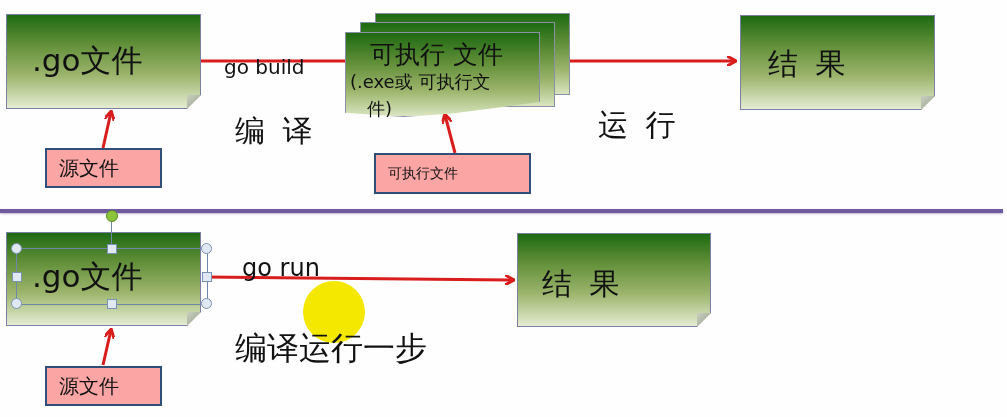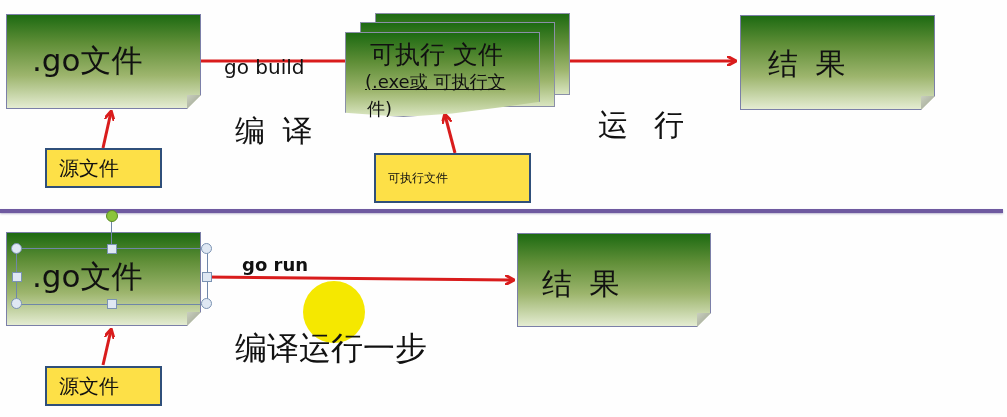--- a/index.html
+++ b/index.html
@@ -7,21 +7,21 @@
          font-family:"DejaVu Sans","Liberation Sans",sans-serif; color:#111; }
   .abs { position:absolute; }
   .note { position:absolute; border:1px solid #7b7fa8; box-sizing:border-box;
           background:linear-gradient(to bottom,#1d6a12 0%,#5f8e37 30%,#9db56d 65%,#e4ecd2 100%);
           box-shadow:1px 2px 2px rgba(80,80,120,0.35);
           clip-path:polygon(0 0,100% 0,100% calc(100% - 14px),calc(100% - 14px) 100%,0 100%); }
   .fold { position:absolute; width:14px; height:14px;
           background:linear-gradient(135deg,#c9cfbe 0%,#9aa08f 100%);
           clip-path:polygon(0 100%,100% 0,0 0); }
   .note-text { position:absolute; color:#111; white-space:nowrap; }
-  .label-box { position:absolute; border:2px solid #2f4f7a; background:#fde047; box-sizing:border-box;
+  .label-box { position:absolute; border:2px solid #2f4f7a; background:#fca5a5; box-sizing:border-box;
                font-size:20px; padding-left:12px; display:flex; align-items:center; }
   .plain { position:absolute; white-space:nowrap;margin-top:35px; }
   .divider { position:absolute; left:0; top:209px; width:1003px; height:4px; background:#6f5aa0;
              box-shadow:0 1px 2px rgba(90,80,140,0.4); }
   .stack { position:absolute; border:1px solid #8a8fa8; box-sizing:border-box;
            background:linear-gradient(to bottom,#1d6a12 0%,#5f8e37 35%,#9db56d 70%,#d9e5c0 100%); }
   .handle-c { position:absolute; width:9px; height:9px; border-radius:50%; background:#dfe8f3; border:1px solid #7b93b3; }
   .handle-s { position:absolute; width:8px; height:8px; background:#dfe8f3; border:1px solid #7b93b3; }
   svg { position:absolute; left:0; top:0; }
 </style>
@@ -54,26 +54,26 @@
 
 <div class="plain" style="left:224px;top:20px;font-size:20px;">go build</div>
 <div class="plain" style="left:235px;top:76px;font-size:30px;letter-spacing:4px;">编 译</div>
 
 <div class="label-box" style="left:45px;top:148px;width:117px;height:40px;">源文件</div>
 
 <div class="stack" style="left:375px;top:13px;width:195px;height:82px;"></div>
 <div class="stack" style="left:360px;top:22px;width:195px;height:85px;"></div>
 <div class="stack" style="left:345px;top:32px;width:195px;height:85px;clip-path:polygon(0 0,100% 0,100% 82%,82% 88%,55% 96%,30% 100%,0 95%);"></div>
 <div class="note-text" style="left:370px;top:38px;font-size:25px;">可执行 文件</div>
-<div class="note-text" style="left:365px;top:70px;font-size:18px;text-decoration:underline;">(.exe或 可执行文</div>
+<div class="note-text" style="left:350px;top:70px;font-size:18px;">(.exe或 可执行文</div>
 <div class="note-text" style="left:367px;top:97px;font-size:18px;">件)</div>
 
-<div class="label-box" style="left:374px;top:153px;width:157px;height:50px;font-size:12px;">可执行文件</div>
+<div class="label-box" style="left:374px;top:153px;width:157px;height:41px;font-size:14px;">可执行文件</div>
 
-<div class="plain" style="left:598px;top:70px;font-size:30px;letter-spacing:4px;font-family:Liberation Mono, monospace;">运 行</div>
+<div class="plain" style="left:598px;top:70px;font-size:30px;letter-spacing:4px;">运 行</div>
 
 <div class="note" style="left:740px;top:15px;width:195px;height:95px;"></div>
 <div class="fold" style="left:921px;top:96px;"></div>
 <div class="note-text" style="left:768px;top:44px;font-size:30px;letter-spacing:4px;">结 果</div>
 
 <div class="divider"></div>
 
 <div class="note" style="left:6px;top:232px;width:195px;height:94px;"></div>
 <div class="fold" style="left:187px;top:312px;"></div>
 <div class="note-text" style="left:32px;top:256px;font-size:31px;">.go文件</div>
@@ -83,21 +83,21 @@
 <div class="abs" style="left:106px;top:210px;width:10px;height:10px;border-radius:50%;background:#8bc43a;border:1px solid #5a8a24;"></div>
 <div class="handle-c" style="left:11px;top:243px;"></div>
 <div class="handle-c" style="left:201px;top:243px;"></div>
 <div class="handle-c" style="left:11px;top:298px;"></div>
 <div class="handle-c" style="left:201px;top:298px;"></div>
 <div class="handle-s" style="left:107px;top:244px;"></div>
 <div class="handle-s" style="left:107px;top:299px;"></div>
 <div class="handle-s" style="left:12px;top:272px;"></div>
 <div class="handle-s" style="left:202px;top:272px;"></div>
 
-<div class="plain" style="left:242px;top:219px;font-size:18px;font-weight:bold;">go run</div>
+<div class="plain" style="left:242px;top:219px;font-size:24px;">go run</div>
 
 <div class="abs" style="left:303px;top:281px;width:62px;height:62px;border-radius:50%;background:#f5e800;"></div>
 <div class="plain" style="left:235px;top:292px;font-size:32px;text-align:right;">
   <span>编译</span><span>运行</span><span>一步</span>
 </div>
 
 <div class="label-box" style="left:45px;top:366px;width:117px;height:40px;">源文件</div>
 
 <div class="note" style="left:517px;top:233px;width:194px;height:94px;"></div>
 <div class="fold" style="left:697px;top:313px;"></div>

